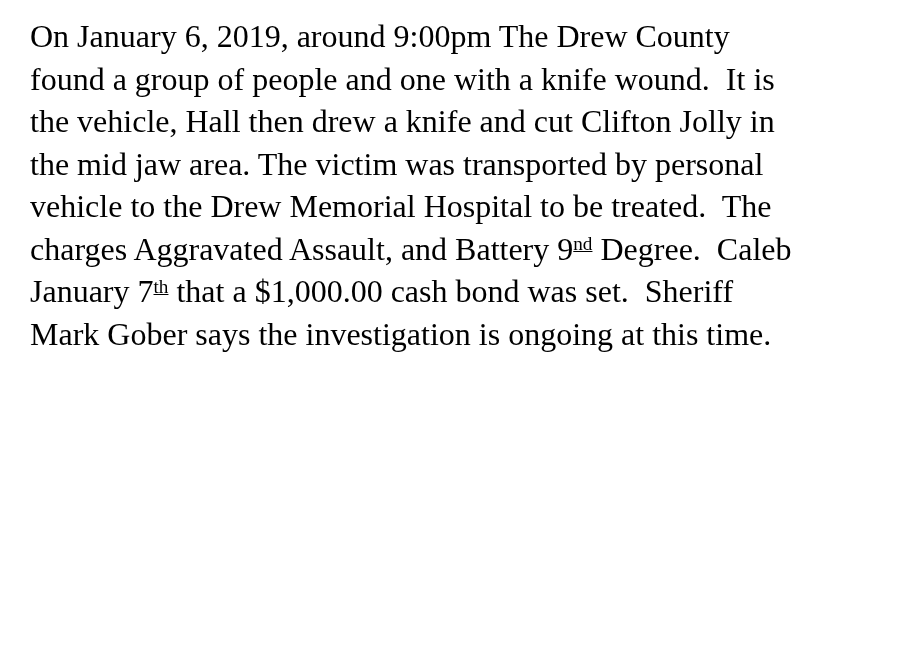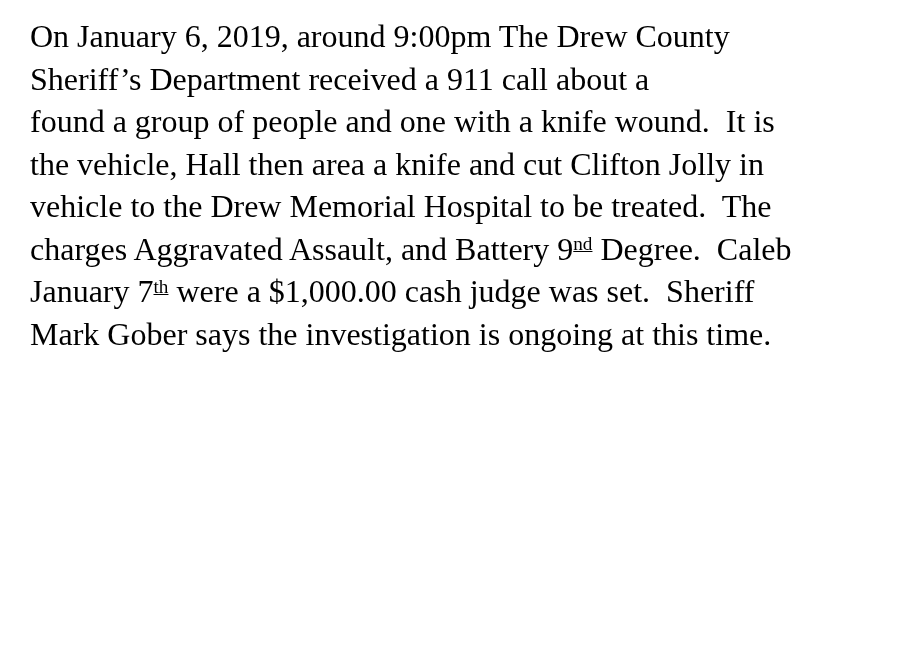--- a/index.html
+++ b/index.html
@@ -37,21 +37,21 @@
     top: -0.48em;
     text-decoration: underline;
   }
 </style>
 </head>
 <body>
 
 <div class="document-page">
   <div class="press-release-lines">
       <div class="text-line"><span>On January 6, 2019, around 9:00pm The Drew County</span></div>
-      <div class="text-line"><span>Sheriff’s Department received a 911 call about a</span></div>
       <div class="text-line"><span>found a group of people and one with a knife wound.  It is</span></div>
-      <div class="text-line"><span>the vehicle, Hall then area a knife and cut Clifton Jolly in</span></div>
+      <div class="text-line"><span>the vehicle, Hall then drew a knife and cut Clifton Jolly in</span></div>
+      <div class="text-line"><span>the mid jaw area. The victim was transported by personal</span></div>
       <div class="text-line"><span>vehicle to the Drew Memorial Hospital to be treated.  The</span></div>
       <div class="text-line"><span>charges Aggravated Assault, and Battery 9</span><sup>nd</sup><span> Degree.  Caleb</span></div>
-      <div class="text-line"><span>January 7</span><sup>th</sup><span> were a $1,000.00 cash judge was set.  Sheriff</span></div>
+      <div class="text-line"><span>January 7</span><sup>th</sup><span> that a $1,000.00 cash bond was set.  Sheriff</span></div>
       <div class="text-line"><span>Mark Gober says the investigation is ongoing at this time.</span></div>
     </div>
 </div>
 
 </body></html>

